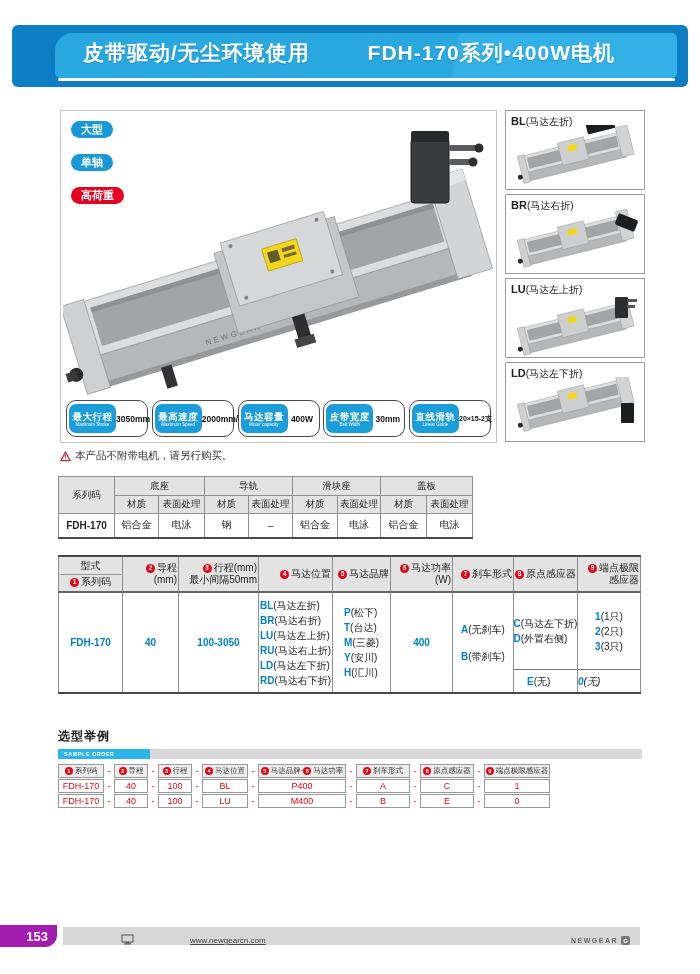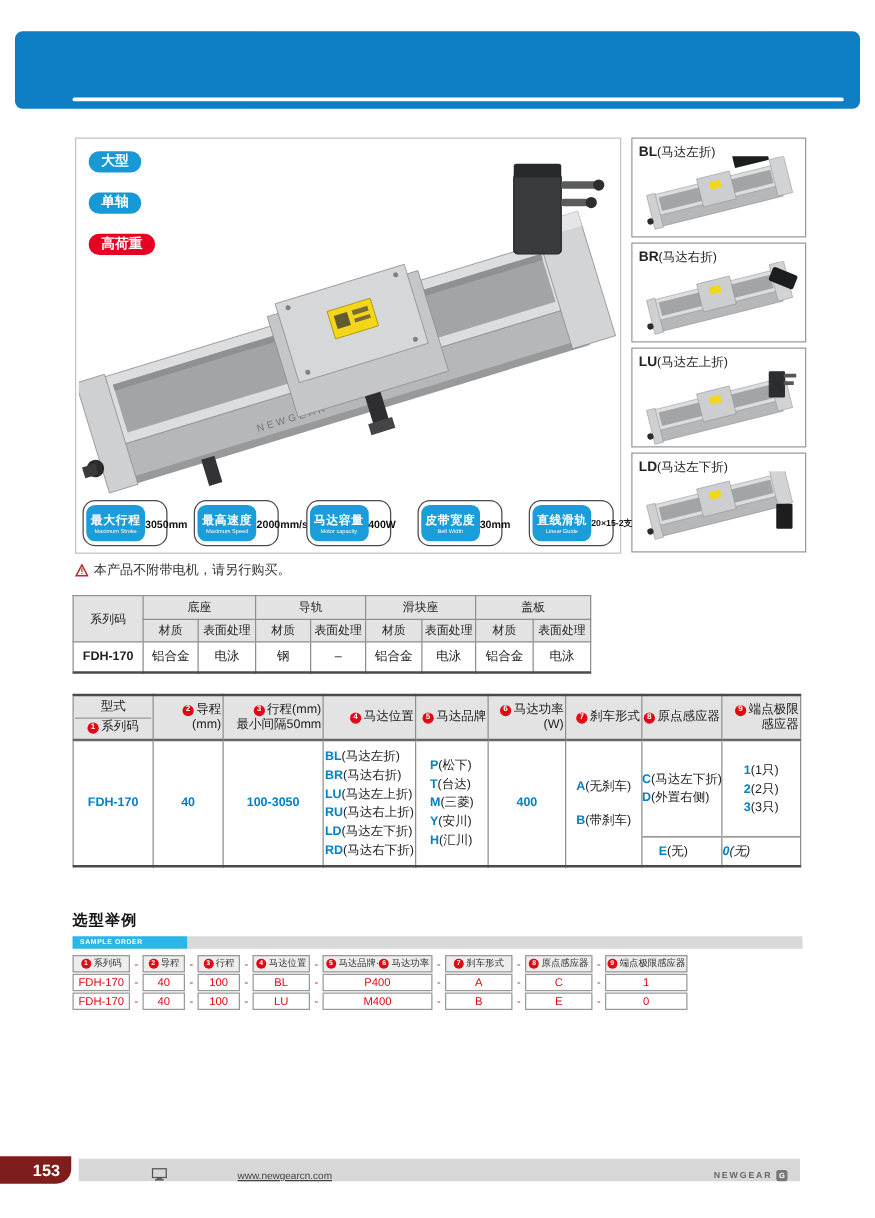--- a/index.html
+++ b/index.html
@@ -26,21 +26,21 @@
   .tags { position:absolute; left:10px; top:10px; display:flex; flex-direction:column;
           align-items:flex-start; gap:16px; z-index:3; }
   .tag { color:#fff; font-size:11px; font-weight:bold; padding:2px 10px; border-radius:10px; line-height:13px; }
   .tag-blue { background:#1898d5; }
   .tag-red  { background:#e60021; }
   .actuator { position:absolute; left:2px; top:2px; z-index:1; }
 
   
   .badges-row { position:absolute; left:5px; right:5px; bottom:5px; display:flex;
                 justify-content:space-between; z-index:2; }
-  .badge { width:68px; height:37px; border:1.5px solid #4a4a4a; border-radius:10px;
+  .badge { width:82px; height:37px; border:1.5px solid #4a4a4a; border-radius:10px;
            background:#fff; display:flex; align-items:center; padding:2px; }
   .badge-label { width:47px; height:29px; background:#1b9dd9; border-radius:7px; color:#fff;
            display:flex; flex-direction:column; align-items:center; justify-content:center; flex:none; }
   .badge-cn { font-size:9.5px; font-weight:bold; letter-spacing:.5px; line-height:11px; white-space:nowrap; }
   .badge-en { font-size:4.5px; line-height:5px; white-space:nowrap; }
   .badge-value { flex:1; text-align:center; font-size:8.5px; font-weight:bold; color:#111; white-space:nowrap; }
   .badge-value.small { font-size:7px; }
 
   
   .right-col { width:140px; display:flex; flex-direction:column; gap:4px; }
@@ -101,38 +101,42 @@
   .sample-table { position:absolute; left:58px; top:764px; }
   .srow { display:flex; align-items:center; margin-bottom:1px; }
   .sbox { border:1px solid #999; height:14px; display:flex; align-items:center; justify-content:center;
           white-space:nowrap; background:#fff; }
   .sbox.hdr { background:#ededed; font-size:7.5px; color:#333; }
   .sbox.valbox { font-size:9px; color:#e30613; }
   .sdash { width:10px; text-align:center; color:#e30613; font-size:9px; flex:none; }
   .w1{width:46px}.w2{width:34px}.w3{width:34px}.w4{width:46px}.w5{width:88px}.w6{width:54px}.w7{width:54px}.w8{width:66px}
 
   
-  .footer-badge { position:absolute; left:0; top:925px; width:57px; height:22px; background:#7f1d1d;
+  .footer-badge { position:absolute; left:0; top:925px; width:57px; height:22px; background:#a21caf;
         border-radius:0 0 12px 0; color:#fff; font-weight:bold; font-size:13px;
         display:flex; align-items:center; justify-content:flex-end; padding-right:9px; }
   .footer-bar { position:absolute; left:63px; top:927px; width:577px; height:18px; background:#d7d7d7;
         display:flex; align-items:flex-end; padding:0 10px; }
   .footer-url { margin-left:48px; font-size:8px; color:#444; text-decoration:underline; margin-left:52px; }
   .monitor-icon { display:inline-flex; margin-right:4px; margin-left:48px; }
   .brand { margin-left:auto; display:flex; align-items:center; gap:3px; }
   .brand-text { font-size:7px; font-weight:bold; color:#666; letter-spacing:1.5px; }
   .brand-glyph { width:9px; height:9px; background:#777; border-radius:2px; color:#fff; font-size:6px;
         font-weight:bold; display:flex; align-items:center; justify-content:center; }
 </style>
 </head>
 <body>
 
 <div class="page">
 
   <div class="banner">
+    <div class="banner-inner">
+      <span class="banner-title">皮带驱动/无尘环境使用</span>
+      <span class="banner-title">FDH-170系列•400W电机</span>
+    </div>
     <div class="banner-underline"></div>
   </div>
 
   <div class="content">
 
     <div class="main-box">
       <div class="tags">
         <span class="tag tag-blue">大型</span>
         <span class="tag tag-blue">单轴</span>
         <span class="tag tag-red">高荷重</span>

